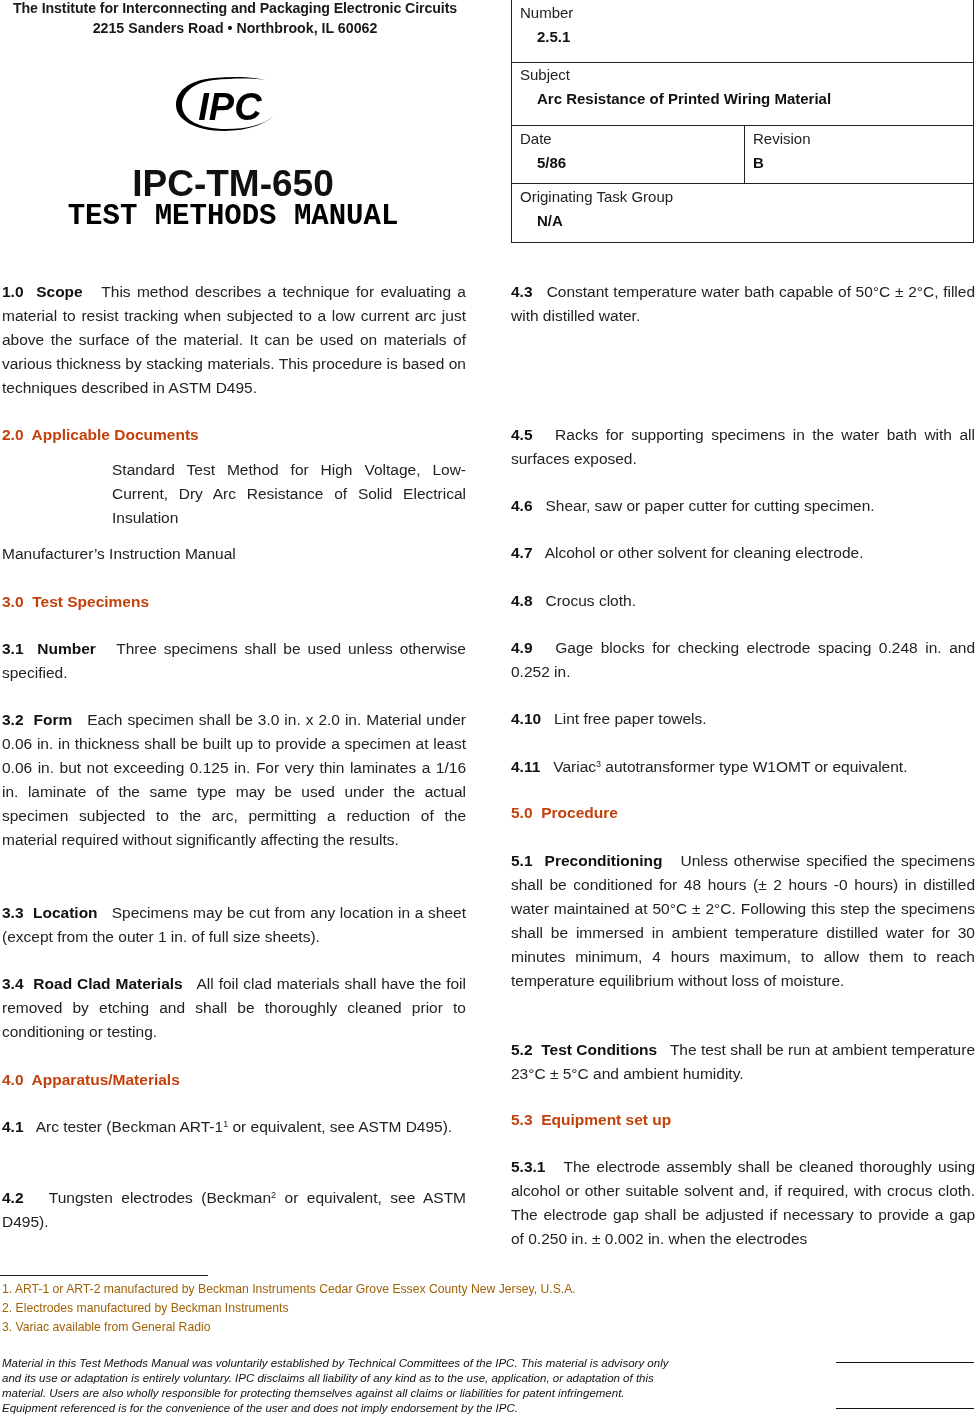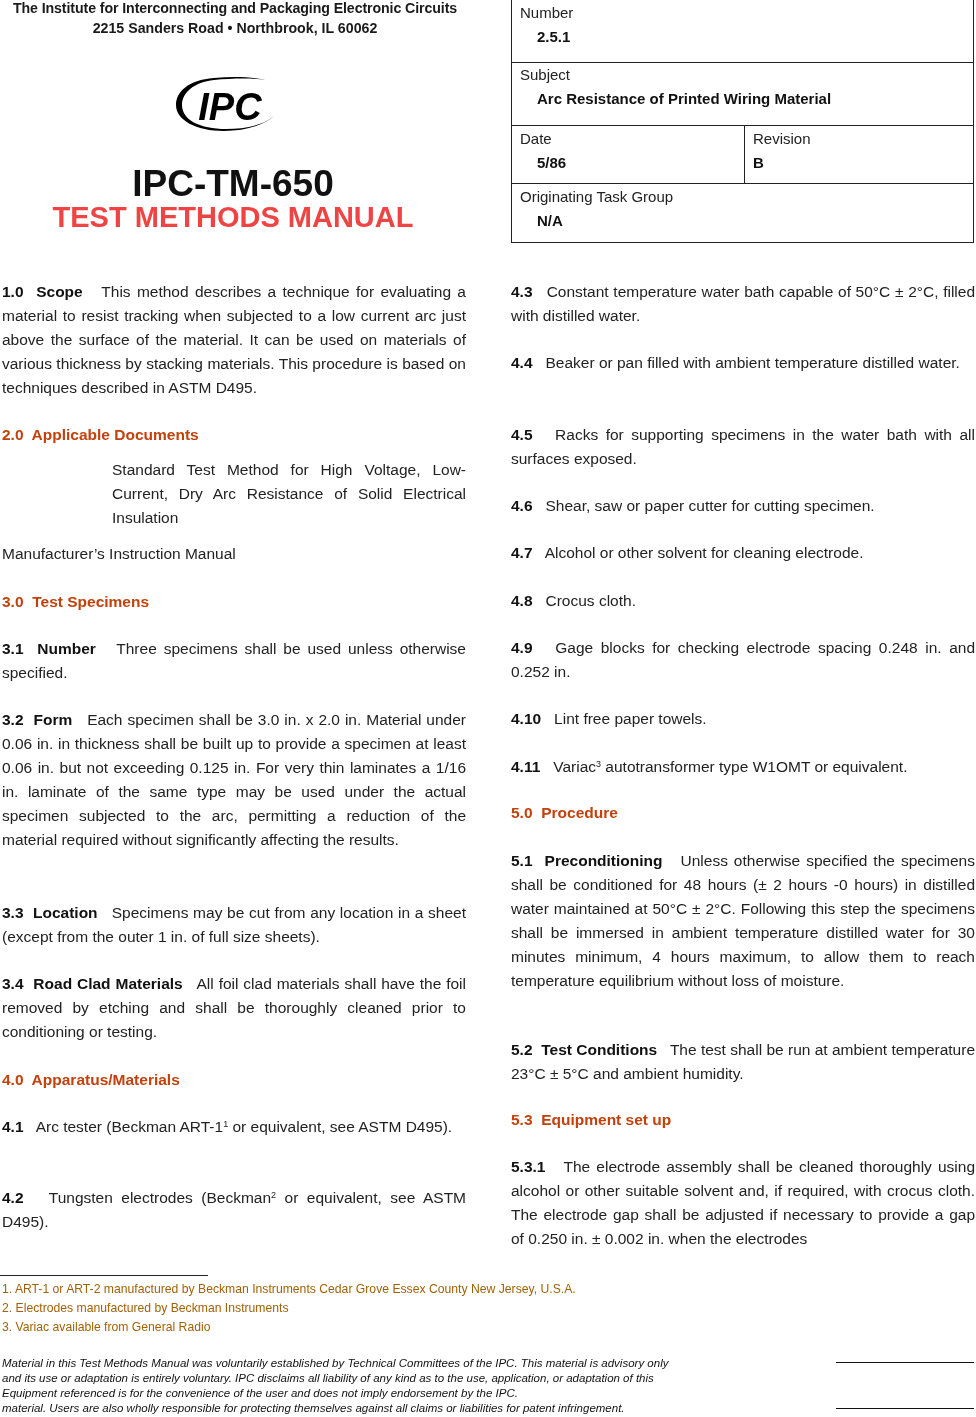--- a/index.html
+++ b/index.html
@@ -5,21 +5,21 @@
     html, body { margin: 0; padding: 0; background: #ffffff; }
     body {
       width: 976px; height: 1417px; position: relative; overflow: hidden;
       font-family: "Liberation Sans", sans-serif; color: #1a1a1a;
     }
     .abs { position: absolute; }
     .org-name { left: 0; top: 0; width: 470px; text-align: center; font-weight: bold; font-size: 14.2px; letter-spacing: -0.1px; line-height: 16px; }
     .org-addr { left: 0; top: 20px; width: 470px; text-align: center; font-weight: bold; font-size: 14.2px; line-height: 16px; }
     .logo { left: 174px; top: 76px; width: 108px; height: 58px; }
     .manual-title { left: 0; top: 168px; width: 466px; text-align: center; font-weight: bold; font-size: 37px; line-height: 32px; color: #111; }
-    .manual-sub { left: 0; top: 200px; width: 466px; text-align: center; font-weight: bold; font-size: 29px; line-height: 34px; color: #ef4444; }
+    .manual-sub { left: 0; top: 200px; width: 466px; text-align: center; font-weight: bold; font-size: 29px; line-height: 34px; color: #000000; font-family: Liberation Mono, monospace; }
 
     .infobox { left: 511px; top: 0; width: 463px; height: 243px; border: 1px solid #222; border-top: none; box-sizing: border-box; }
     .infobox .row { position: absolute; left: 0; right: 0; border-bottom: 1px solid #222; }
     .infobox .row:last-child { border-bottom: none; }
     .infobox .cell { position: absolute; top: 0; bottom: 0; }
     .infobox .lbl { position: absolute; left: 8px; top: 4px; font-size: 15px; color: #222; }
     .infobox .val { position: absolute; left: 25px; top: 28px; font-size: 15px; font-weight: bold; color: #111; }
 
     .col { position: absolute; width: 464px; font-size: 15.5px; line-height: 24px; text-align: justify; color: #222; }
     .col p { margin: 0; }
@@ -122,24 +122,20 @@
     <span class="b">4.2</span>&nbsp;&nbsp;
     <span>Tungsten electrodes (Beckman</span><sup>2</sup><span> or equivalent, see ASTM D495).</span>
   </p>
 </div>
 
 <div class="col" style="left:511px;top:280px;height:980px;">
   <p class="sec" style="top:0;">
     <span class="b">4.3</span>&nbsp;&nbsp;
     <span>Constant temperature water bath capable of 50°C ± 2°C, filled with distilled water.</span>
   </p>
-  <p class="sec" style="top:71px;">
-    <span class="b">4.4</span>&nbsp;&nbsp;
-    <span>Beaker or pan filled with ambient temperature distilled water.</span>
-  </p>
   <p class="sec" style="top:143px;">
     <span class="b">4.5</span>&nbsp;&nbsp;
     <span>Racks for supporting specimens in the water bath with all surfaces exposed.</span>
   </p>
   <p class="sec" style="top:214px;">
     <span class="b">4.6</span>&nbsp;&nbsp;
     <span>Shear, saw or paper cutter for cutting specimen.</span>
   </p>
   <p class="sec" style="top:261px;">
     <span class="b">4.7</span>&nbsp;&nbsp;
@@ -188,18 +184,18 @@
 <div class="abs fn-rule"></div>
 <div class="abs footnotes">
   <div>1. ART-1 or ART-2 manufactured by Beckman Instruments Cedar Grove Essex County New Jersey, U.S.A.</div>
   <div>2. Electrodes manufactured by Beckman Instruments</div>
   <div>3. Variac available from General Radio</div>
 </div>
 
 <div class="abs disclaimer">
   <div>Material in this Test Methods Manual was voluntarily established by Technical Committees of the IPC. This material is advisory only</div>
   <div>and its use or adaptation is entirely voluntary. IPC disclaims all liability of any kind as to the use, application, or adaptation of this</div>
+  <div>material. Users are also wholly responsible for protecting themselves against all claims or liabilities for patent infringement.</div>
   <div>Equipment referenced is for the convenience of the user and does not imply endorsement by the IPC.</div>
-  <div>material. Users are also wholly responsible for protecting themselves against all claims or liabilities for patent infringement.</div>
 </div>
 
 <div class="abs sig-line" style="top:1362px;"></div>
 <div class="abs sig-line" style="top:1408px;"></div>
 
 </body></html>

